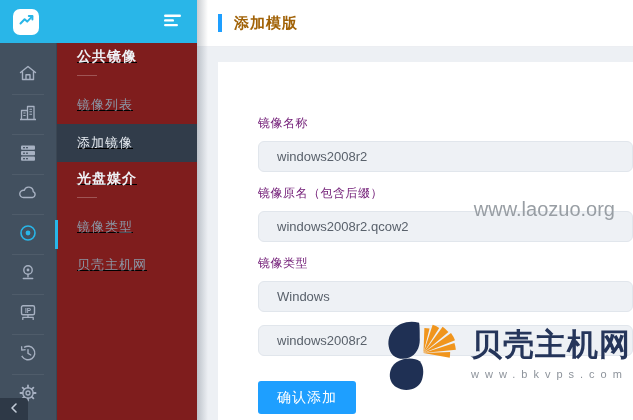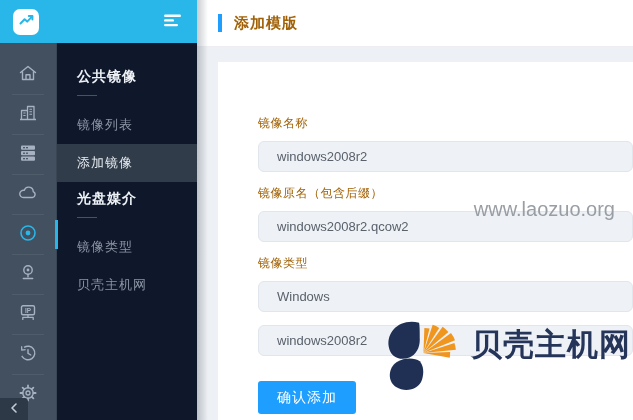--- a/index.html
+++ b/index.html
@@ -13,38 +13,38 @@
   .sidebar-header { height:43px; flex:none; background:#29b6e8; display:flex; align-items:center; justify-content:space-between; padding:0 15px 0 13px; }
   .logo-box { width:26px; height:26px; background:#fff; border-radius:7px; display:flex; align-items:center; justify-content:center; }
   .sidebar-body { flex:1; display:flex; min-height:0; }
 
   .rail { width:57px; flex:none; background:#42505f; position:relative; display:flex; flex-direction:column; align-items:center; padding-top:12px; border-right:1px solid rgba(0,0,0,.12); }
   .rail-item { width:57px; height:39px; display:flex; align-items:center; justify-content:center; position:relative; cursor:pointer; }
   .rail-item.active::after { content:''; position:absolute; right:-1px; top:5px; bottom:5px; width:3px; background:#29b6e8; }
   .rail-divider { width:32px; height:1px; background:rgba(255,255,255,.07); flex:none; }
   .collapse-btn { position:absolute; left:0; bottom:0; width:28px; height:22px; background:#2e3947; border-radius:0 4px 0 0; display:flex; align-items:center; justify-content:center; cursor:pointer; }
 
-  .submenu { flex:1; background:#0f172a; padding-top:25px; }
+  .submenu { flex:1; background:#7f1d1d; padding-top:5px;text-decoration:underline; }
   .submenu-heading { padding-left:20px; color:#eef2f6; font-size:14px; font-weight:bold; letter-spacing:1px; cursor:default; }
   .submenu-hr { width:20px; height:1px; background:rgba(255,255,255,.25); margin:9px 0 10px 20px; }
   .submenu-item { height:38px; line-height:38px; padding-left:20px; color:#8b96a5; font-size:13px; letter-spacing:1px; cursor:pointer; }
   .submenu-item.active { background:#313c4a; color:#e6ebf1; }
   .submenu-gap { height:8px; }
 
   
   .main { flex:1; position:relative; background:#edf0f4; min-width:0; }
   .main::before { content:''; position:absolute; left:0; top:0; bottom:0; width:11px; background:linear-gradient(to right, rgba(62,75,91,.28), rgba(62,75,91,0)); z-index:6; pointer-events:none; }
   .main-header { height:47px; background:#fff; display:flex; align-items:center; padding-left:21px; border-bottom:1px solid #eceef2; position:relative; z-index:1; }
   .accent-bar { width:4px; height:18px; background:#1e9fff; margin-right:12px; flex:none; }
   .page-title { font-size:15px; color:#a16207; font-weight:bold; letter-spacing:1px; }
 
   .panel { position:absolute; left:21px; top:62px; right:0; bottom:0; background:#fff; z-index:1; }
   .form { padding:53px 0 0 40px; }
   .field { margin-bottom:13px; }
-  .field-label { font-size:12px; color:#a16207; margin-bottom:9px; letter-spacing:.5px; }
+  .field-label { font-size:12px; color:#701a75; margin-bottom:9px; letter-spacing:.5px; }
   .field-input { display:block; width:100%; height:31px; background:#eef1f5; border:1px solid #e1e6ec; border-radius:6px; padding:0 18px; font-size:13px; color:#59616b; font-family:"Liberation Sans","DejaVu Sans",sans-serif; outline:none; }
   .submit-btn { margin-top:12px; height:33px; padding:0 19px; background:#1e9fff; color:#fff; border:none; border-radius:3px; font-size:14px; letter-spacing:1px; cursor:pointer; font-family:"Liberation Sans","DejaVu Sans",sans-serif; }
 
   
   .wm-laozuo { position:absolute; top:196px; right:18px; z-index:8; text-align:center; pointer-events:none; }
   .wm-laozuo .wm-t1 { font-size:21px; color:#8d9298; letter-spacing:9px; background:rgba(243,246,248,.85); padding:2px 0 2px 9px; }
   .wm-laozuo .wm-t2 { font-size:20px; color:#989ea4; margin-top:2px; }
 
   .wm-bkvps { position:absolute; top:318px; left:188px; z-index:8; display:flex; align-items:flex-start; pointer-events:none; }
   .wm-bkvps .bk-logo { flex:none; margin-right:12px; }
@@ -217,17 +217,18 @@
             <path d="M52 47 L64.4 8.9 A40 40 0 0 1 73.2 13.1 Z"></path>
             <path d="M52 47 L77.9 11.4 A44 44 0 0 1 85.7 18.7 Z"></path>
             <path d="M52 47 L89.2 20 A46 46 0 0 1 94.6 29.8 Z"></path>
             <path d="M52 47 L93.8 33.4 A44 44 0 0 1 95.8 42.4 Z"></path>
             <path d="M52 47 L88 45.7 A36 36 0 0 1 87.5 53.3 Z"></path>
           </g>
         </svg>
       </span>
       <div>
         <div class="bk-title">贝壳主机网</div>
+        <div class="bk-url">www.bkvps.com</div>
       </div>
     </div>
   </section>
 
 </div>
 
 </body></html>

